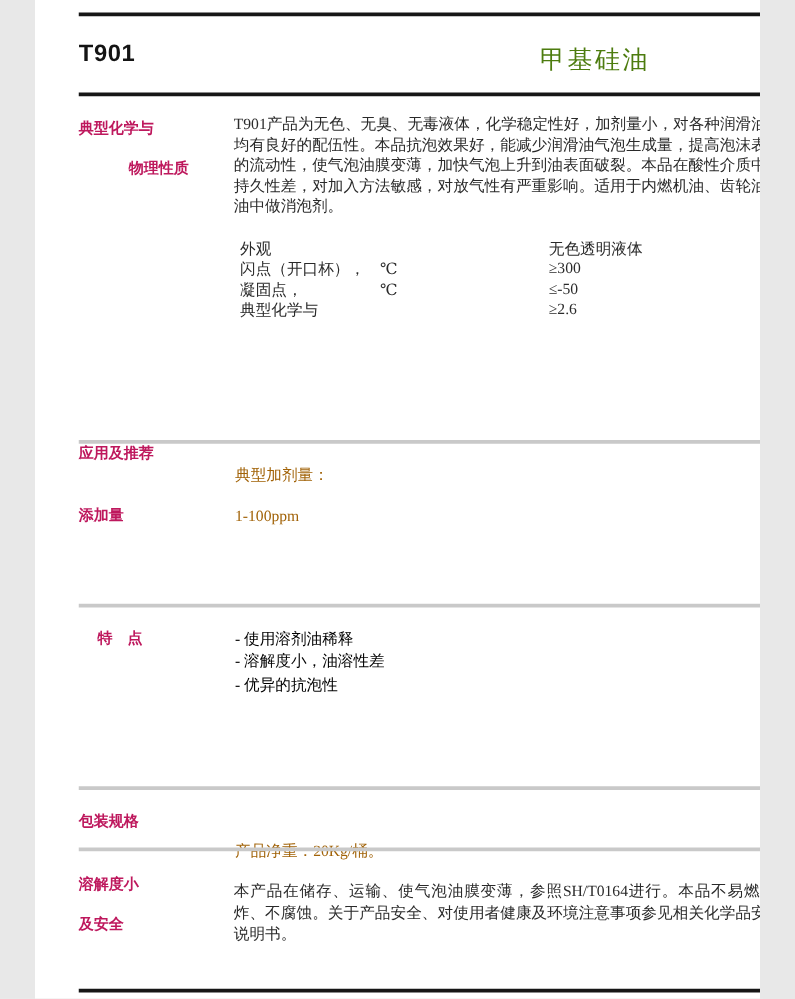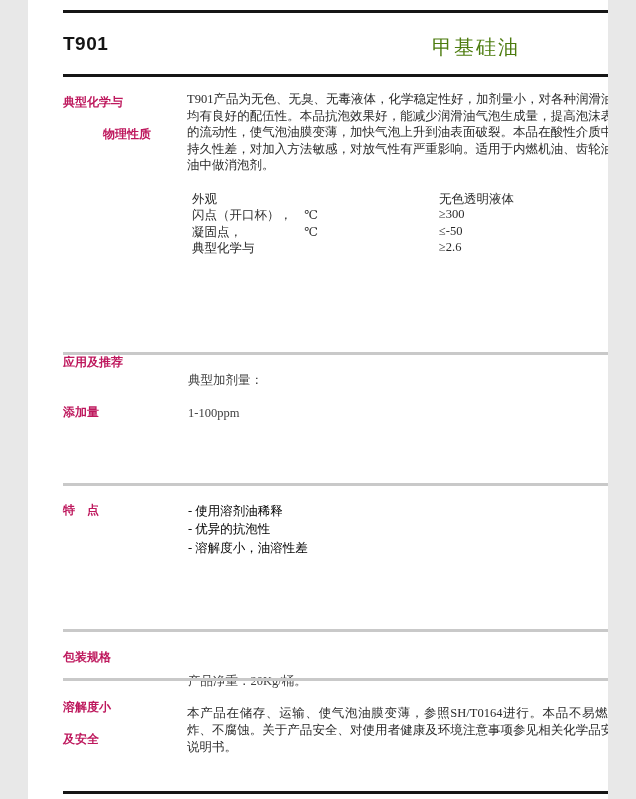--- a/index.html
+++ b/index.html
@@ -43,21 +43,21 @@
     text-align:justify;
   }
 
   .prop-table { position:absolute; left:164px; top:191px; width:464px; }
   .prop-row { position:relative; height:16.4px; font-size:12.5px; color:#2a2a2a; white-space:nowrap; }
   .prop-name { display:inline-block; min-width:112px; }
   .prop-row:nth-child(5) .prop-name { min-width:87px; }
   .prop-unit { display:inline-block; }
   .prop-value { position:absolute; left:247px; top:0; }
 
-  .inline-content { position:absolute; left:160px; font-size:12.5px; color:#404040; white-space:nowrap; }
+  .inline-content { position:absolute; left:160px; font-size:12.5px; color:#a16207; white-space:nowrap; }
 
   .features { position:absolute; left:160px; top:502px; }
   .feature-item { font-size:12.5px; line-height:18.4px; color:#000000; white-space:nowrap; }
 
   .storage-text {
     position:absolute; left:159px; top:705px; width:464px;
     font-size:12.5px; line-height:17px; text-align:justify; color:#2a2a2a;
   }
 </style>
 </head>
@@ -98,25 +98,25 @@
 
   <div class="rule light" style="top:352px;"></div>
 
   <div class="sec-label" style="top:354px;">应用及推荐</div>
   <div class="inline-content" style="top:372px;">典型加剂量：</div>
   <div class="sec-label" style="top:404px;">添加量</div>
   <div class="inline-content" style="top:406px;">1-100ppm</div>
 
   <div class="rule light" style="top:483px;"></div>
 
-  <div class="sec-label" style="top:502px;">特　点</div>
+  <div class="sec-label" style="top:502px;margin-left:15px;">特　点</div>
   <div class="features">
     <div class="feature-item">- 使用溶剂油稀释</div>
+    <div class="feature-item">- 溶解度小，油溶性差</div>
     <div class="feature-item">- 优异的抗泡性</div>
-    <div class="feature-item">- 溶解度小，油溶性差</div>
   </div>
 
   <div class="rule light" style="top:629px;"></div>
 
   <div class="sec-label" style="top:649px;">包装规格</div>
   <div class="inline-content" style="top:651px;margin-top:22px;">产品净重：20Kg/桶。</div>
 
   <div class="rule light" style="top:678px;"></div>
 
   <div class="sec-label" style="top:699px;">溶解度小</div>

